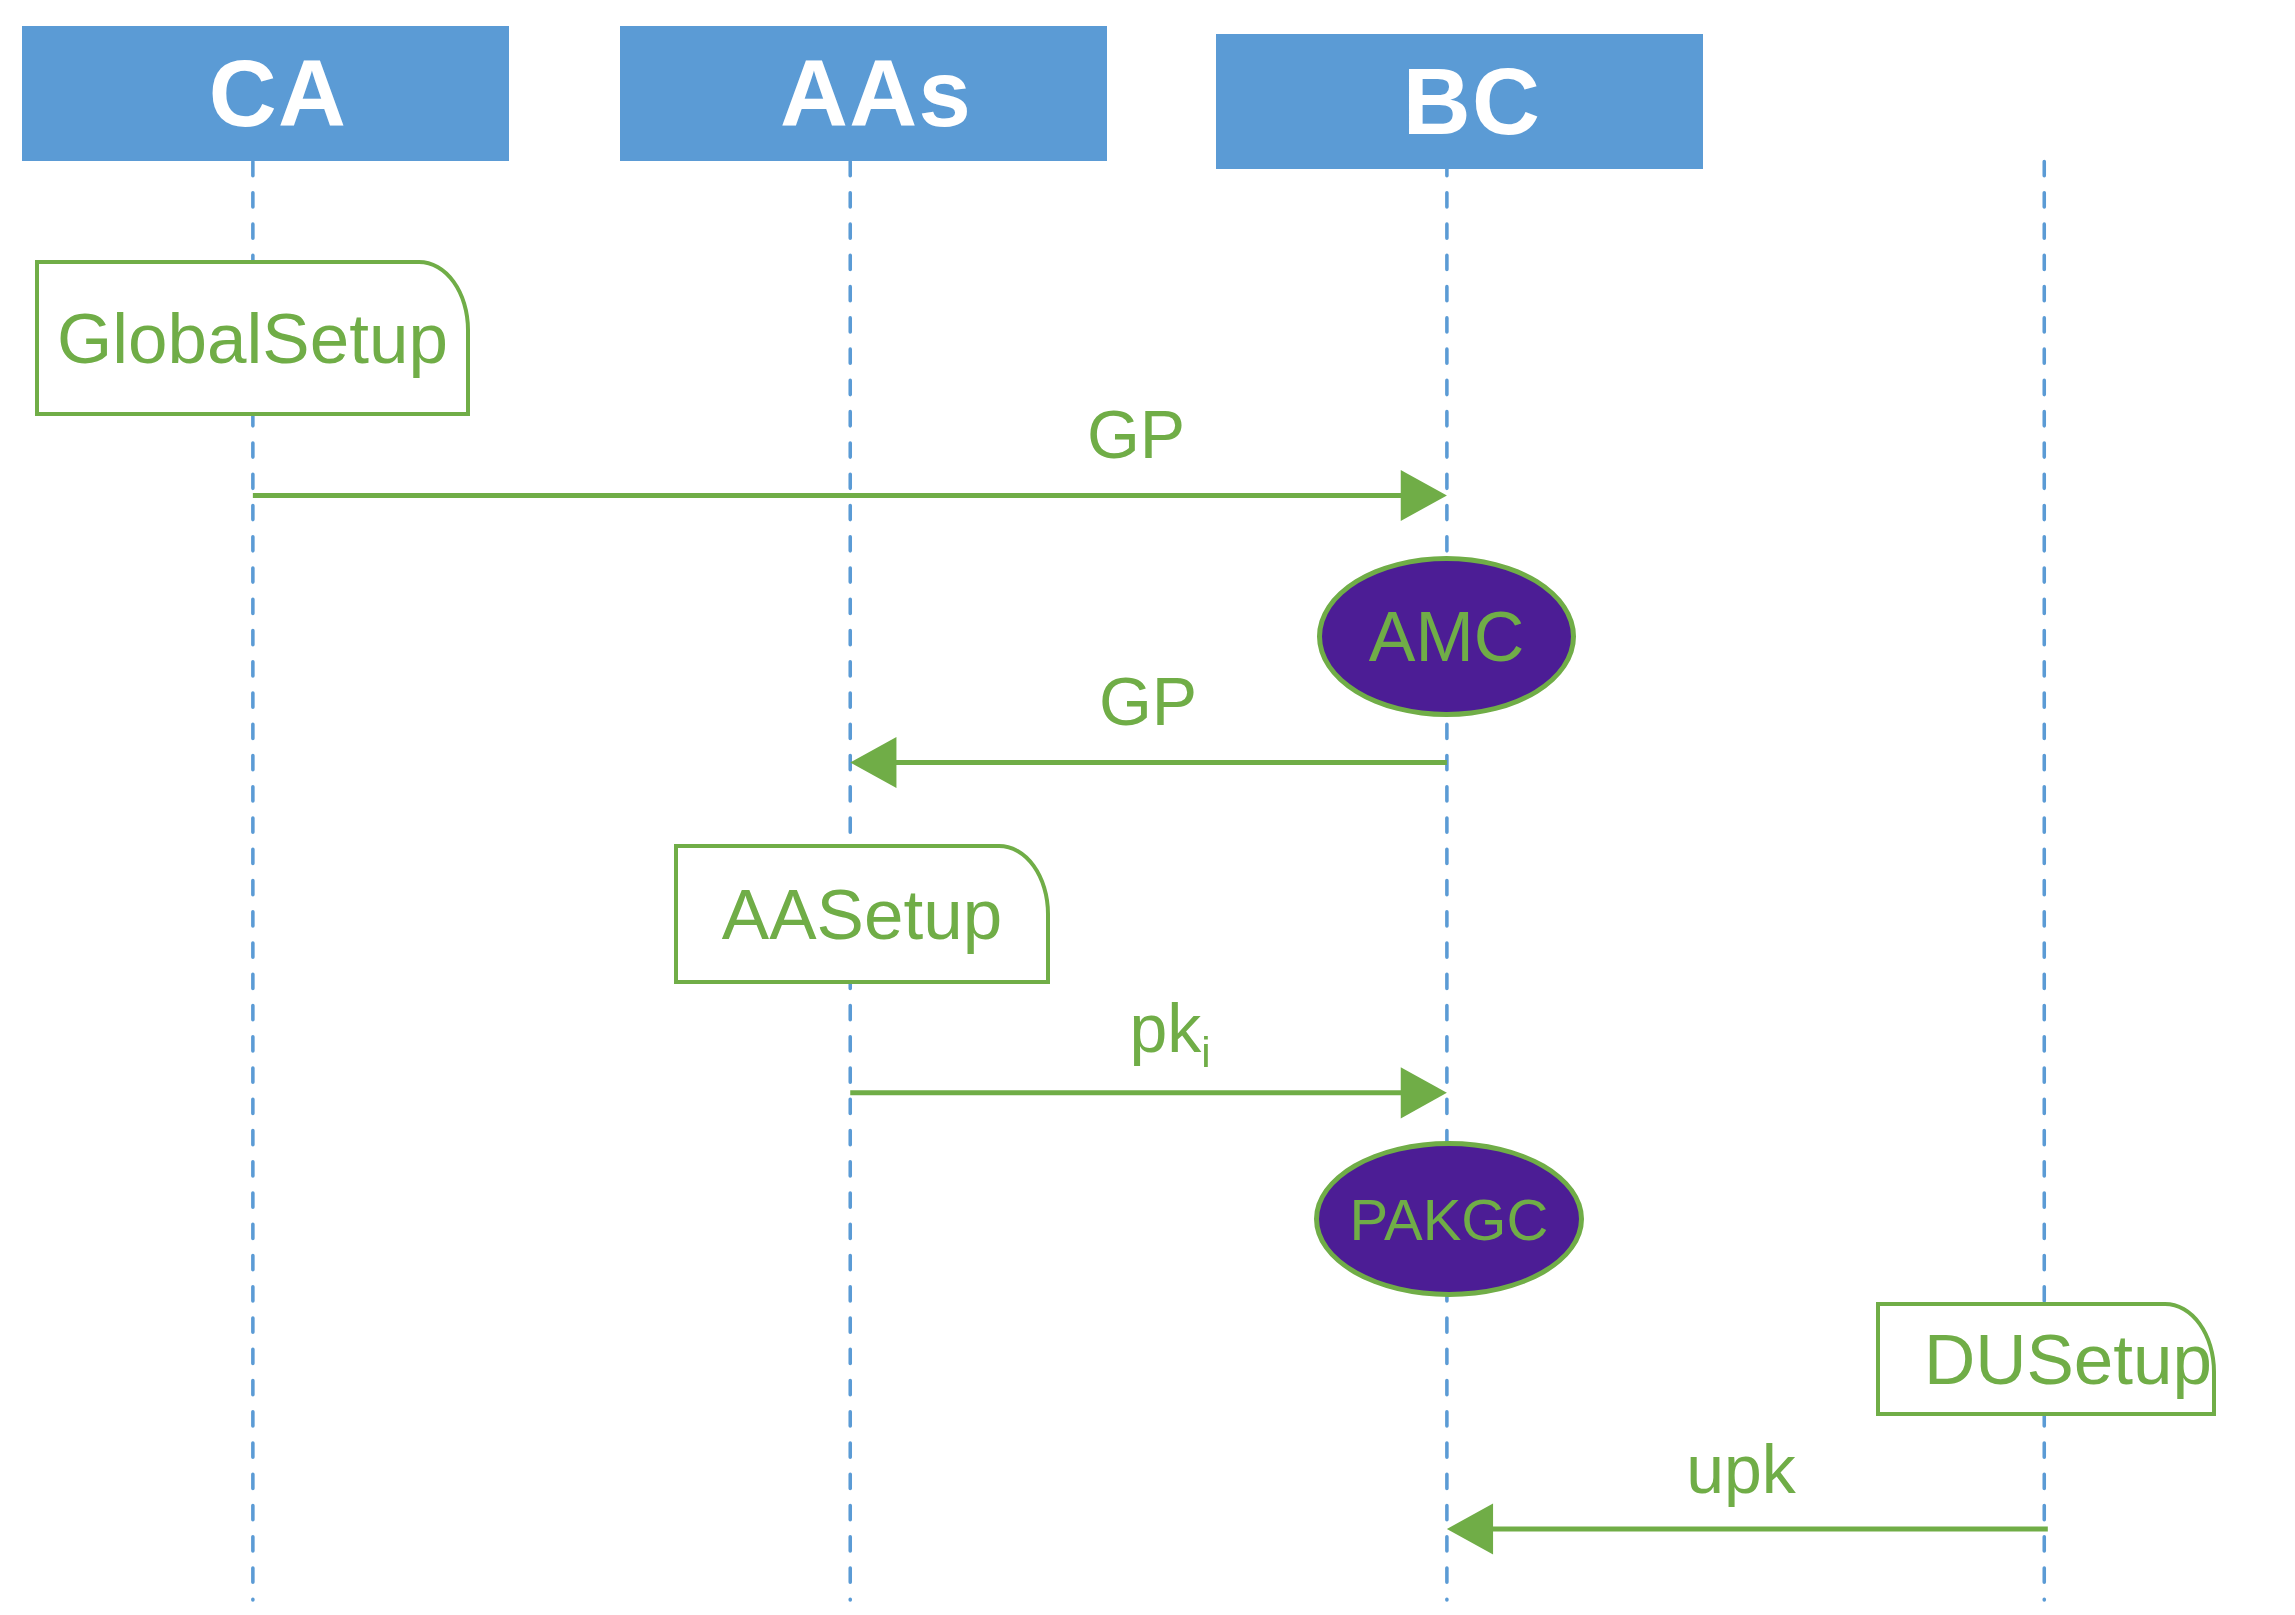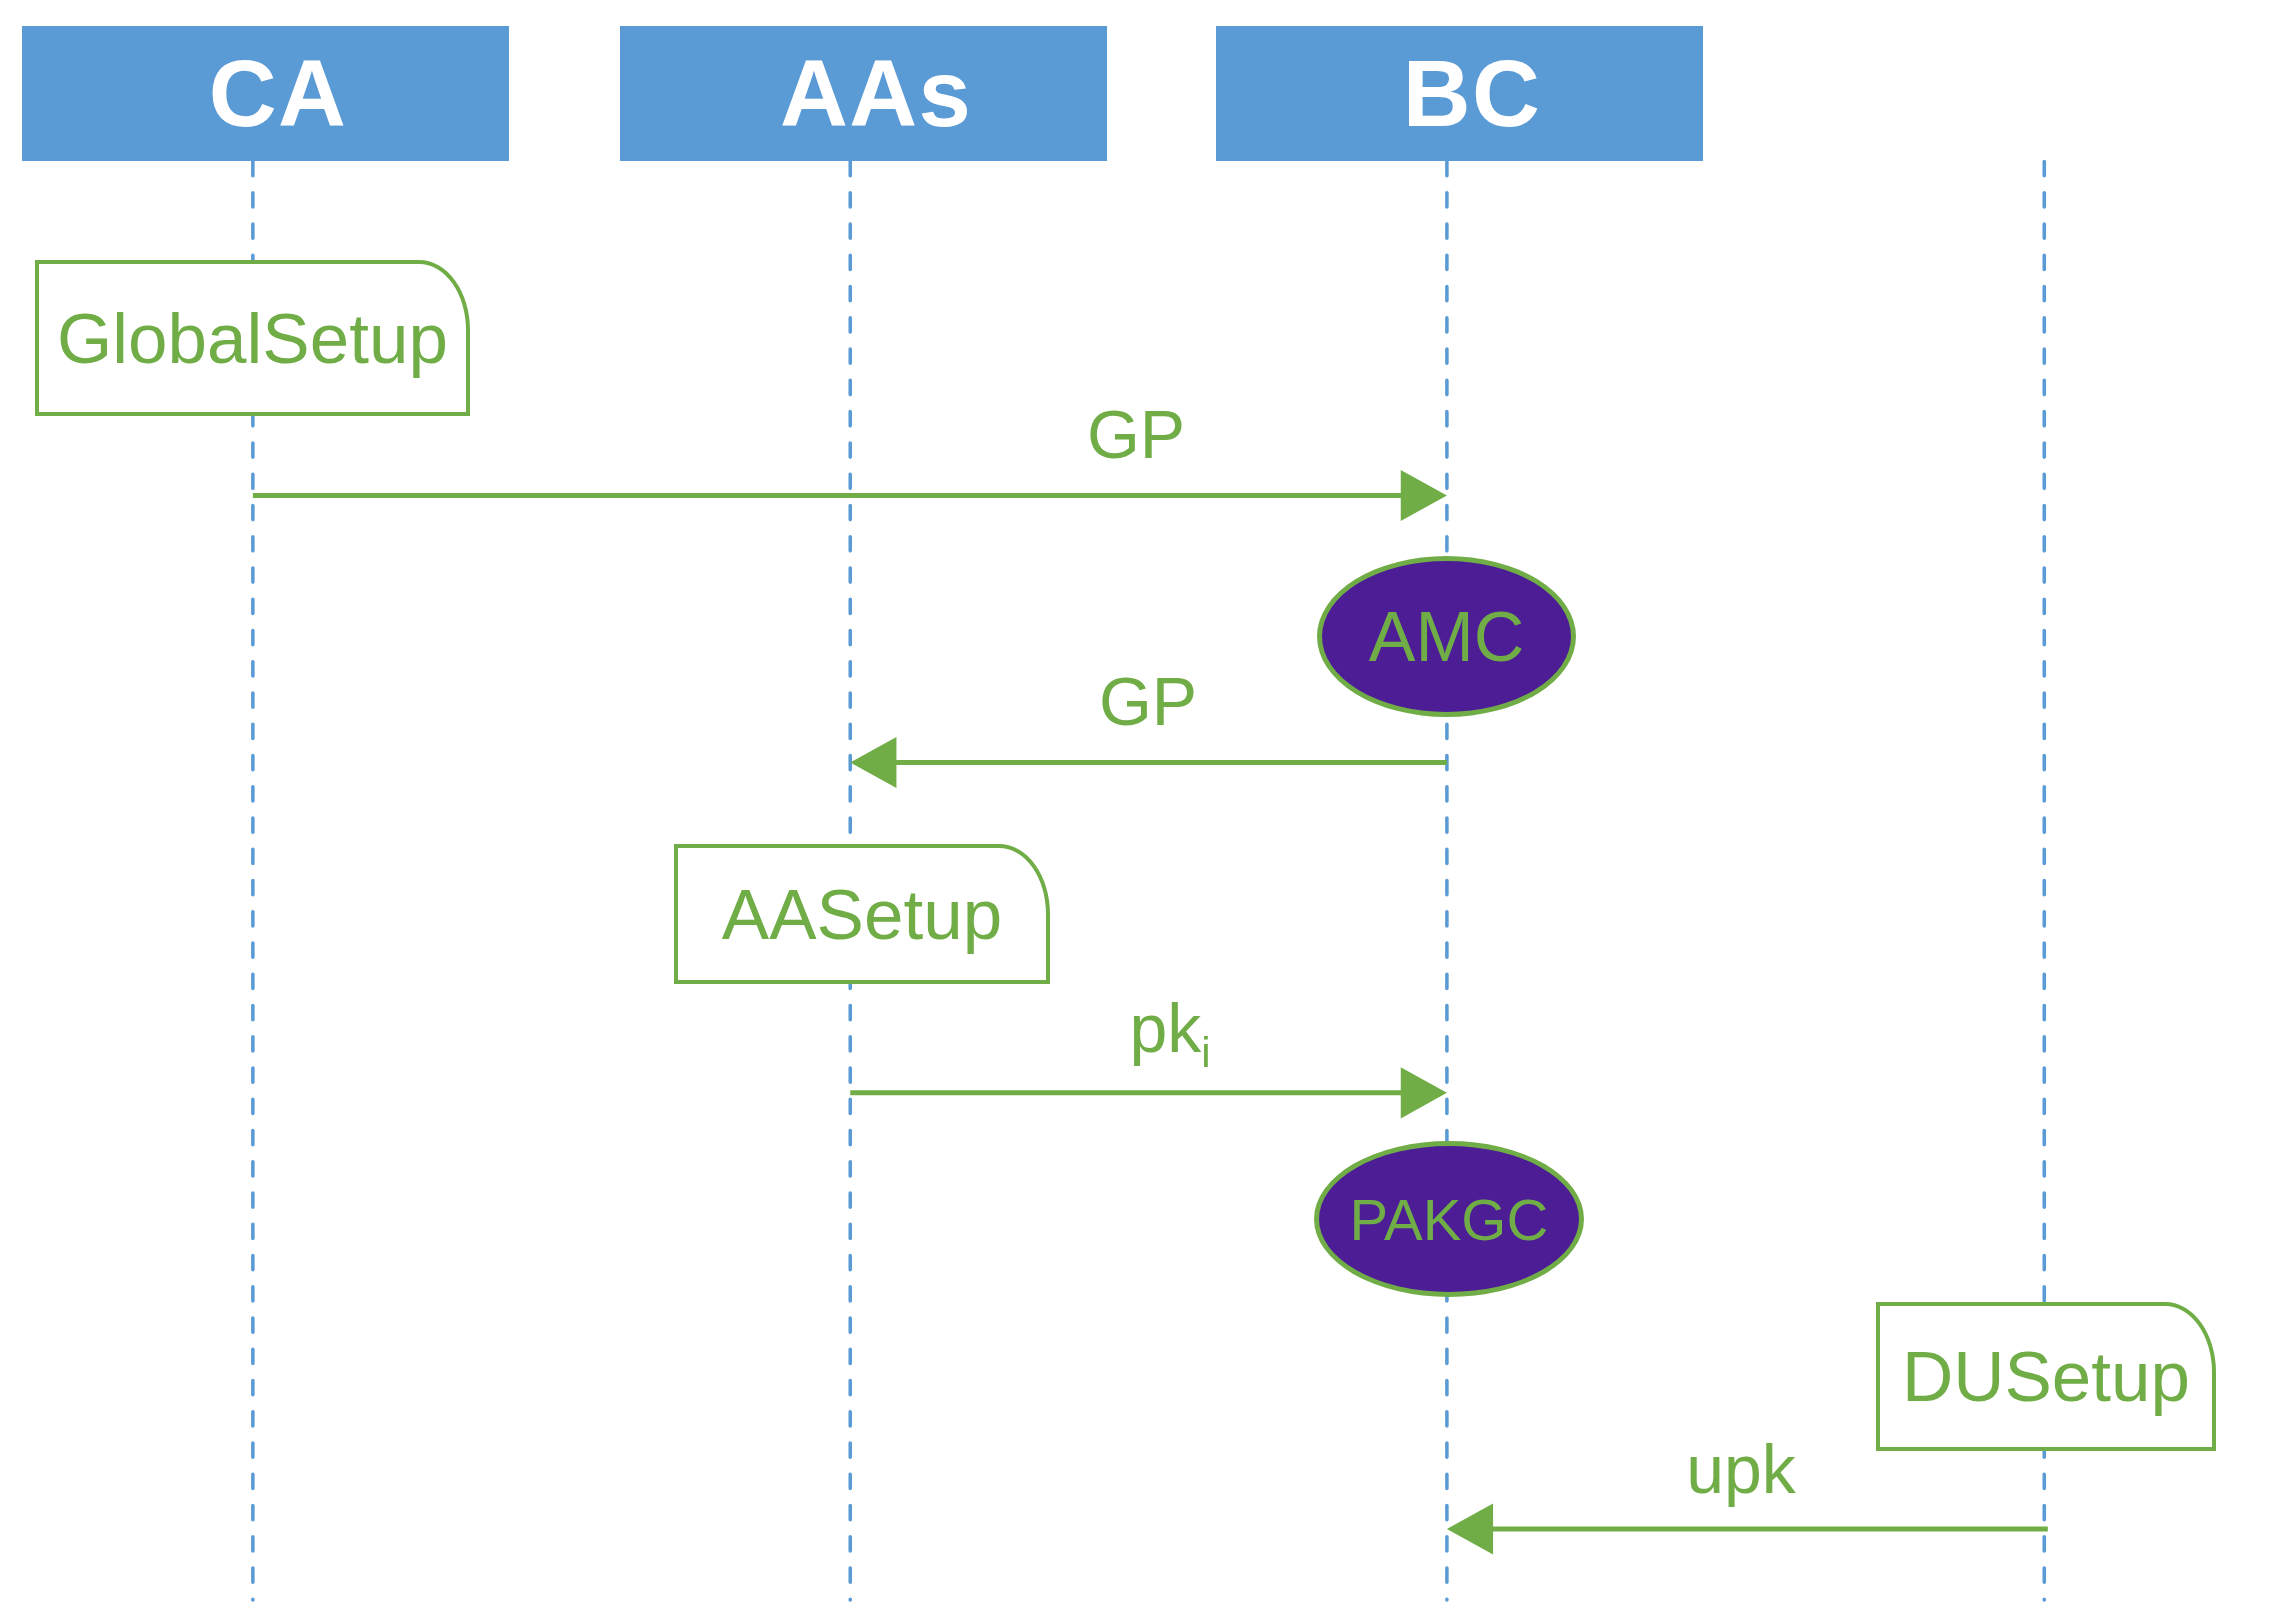--- a/index.html
+++ b/index.html
@@ -32,40 +32,40 @@
     font-size: 94px;
     font-weight: bold;
     display: flex;
     align-items: center;
     justify-content: center;
     letter-spacing: 1.4px;
     padding-left: 25px;
   }
   #actor-ca  { left: 22px; }
   #actor-aas { left: 620px; }
-  #actor-bc  { left: 1216px; }
+  #actor-bc  { left: 1216px; margin-top: 8px; }
   #actor-du  { left: 1814px; }
 
   
   .setup-box {
     position: absolute;
     box-sizing: border-box;
     background: #ffffff;
     border: 4.3px solid #70AD47;
     border-top-right-radius: 51px 70px;
     color: #70AD47;
     font-size: 71px;
     display: flex;
     align-items: center;
     justify-content: center;
     white-space: nowrap;
   }
   #box-globalsetup { left: 35px;   top: 260px;  width: 435px; height: 156px; }
   #box-aasetup     { left: 674px;  top: 844px; width: 376px; height: 140px; }
-  #box-dusetup     { left: 1876px; top: 1302px; width: 340px; height: 149px; }
+  #box-dusetup     { left: 1876px; top: 1302px; width: 340px; height: 114px; justify-content: flex-end; }
 
   
   .state-ellipse {
     position: absolute;
     box-sizing: border-box;
     background: #4c1d95;
     border: 5px solid #70AD47;
     border-radius: 50%;
     color: #70AD47;
     display: flex;

